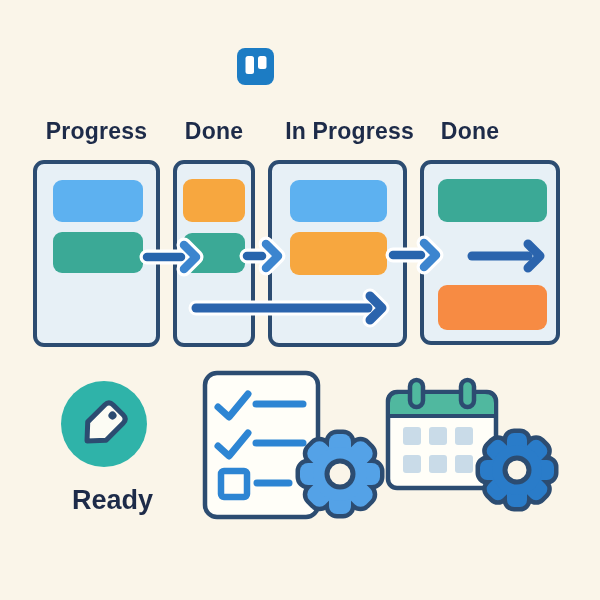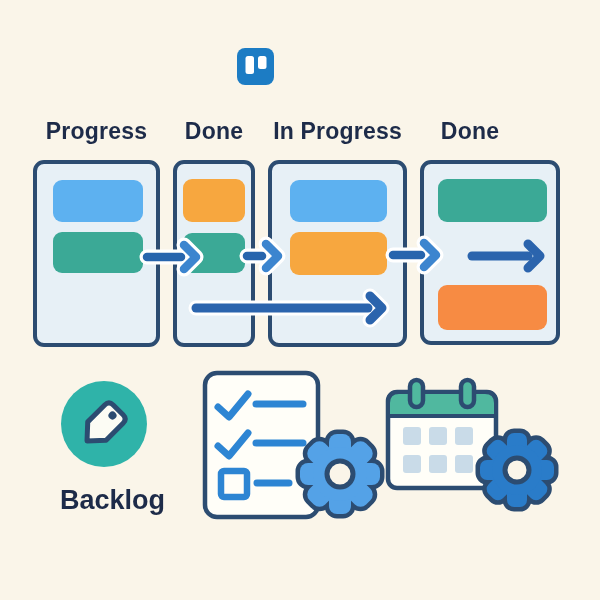--- a/index.html
+++ b/index.html
@@ -9,21 +9,21 @@
     font-family:"Liberation Sans",sans-serif;
   }
   
   .col-header{
     position:absolute;top:116px;height:30px;line-height:30px;
     text-align:center;font-weight:bold;font-size:23px;
     color:var(--text-navy,#1d2b49);letter-spacing:.2px;
   }
   #hdr-backlog{left:33px;width:127px;}
   #hdr-ready{left:173px;width:82px;}
-  #hdr-inprogress{left:260px;width:155px;}
+  #hdr-inprogress{left:272px;width:155px;}
   #hdr-done{left:396px;width:148px;}
   
   .col{
     position:absolute;box-sizing:border-box;
     background:var(--column-bg,#e7f0f6);
     border:4px solid var(--outline-navy,#2c4c71);
     border-radius:11px;
   }
   #col-backlog{left:33px;top:160px;width:127px;height:187px;}
   #col-ready{left:173px;top:160px;width:82px;height:187px;}
@@ -95,21 +95,21 @@
   </div>
   <div class="col" id="col-inprogress">
     <div class="card card1" data-color="blue"></div>
     <div class="card card2" data-color="orange"></div>
   </div>
   <div class="col" id="col-done">
     <div class="card card1" data-color="teal"></div>
     <div class="card card2" data-color="deep_orange"></div>
   </div>
 
-  <div class="labels-caption">Backlog</div>
+  <div class="labels-caption">Ready</div>
 
   <svg class="overlay" width="600" height="600" viewBox="0 0 600 600">
 
     <g>
       <rect class="logo-sq" x="237" y="48" width="37" height="37" rx="8"></rect>
       <rect class="logo-bar" x="245.5" y="56" width="8.5" height="18" rx="2.5"></rect>
       <rect class="logo-bar" x="258" y="56" width="8.5" height="13" rx="2.5"></rect>
     </g>
 
     <g>

